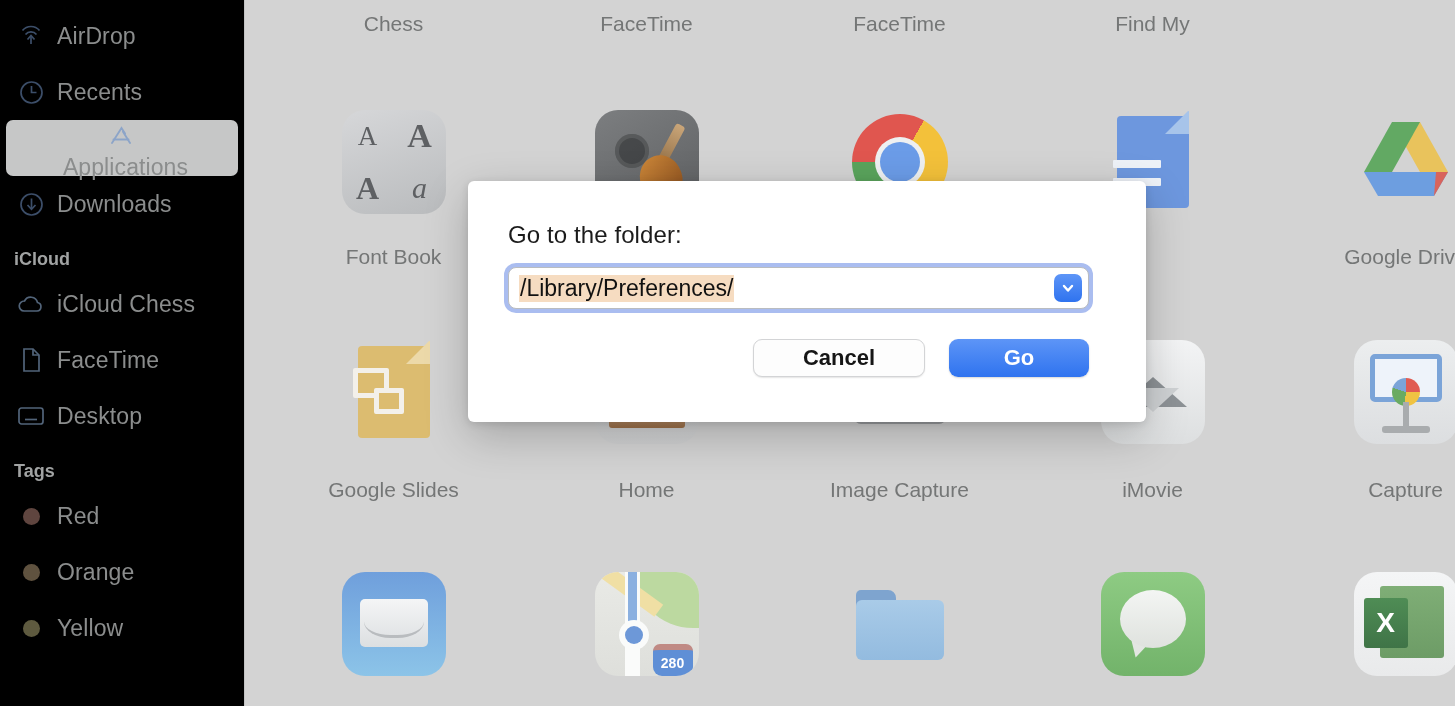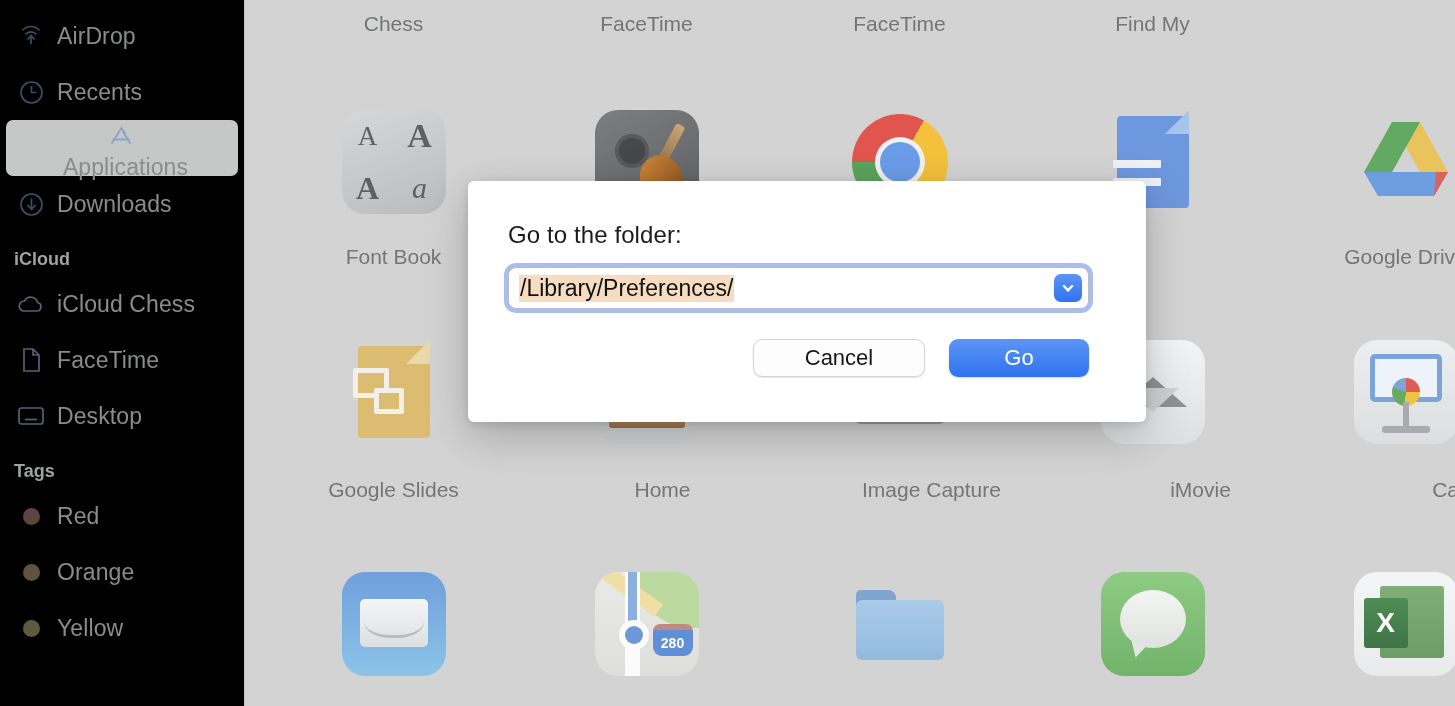--- a/index.html
+++ b/index.html
@@ -90,21 +90,21 @@
   .grid-row {
     position: absolute;
     left: 0;
     width: 1210px;
     display: flex;
   }
   .grid-row.r-labels-top { top: 12px; height: 40px; }
   .grid-row.r-icons-1    { top: 110px; height: 120px; }
   .grid-row.r-labels-1   { top: 245px; height: 32px; }
   .grid-row.r-icons-2    { top: 340px; height: 120px; }
-  .grid-row.r-labels-2   { top: 478px; height: 32px; gap: 16px; }
+  .grid-row.r-labels-2   { top: 478px; height: 32px; }
   .grid-row.r-icons-3    { top: 572px; height: 120px; }
 
   .cell {
     flex: 0 0 253px;
     display: flex;
     justify-content: center;
   }
   .cell:first-child { margin-left: 22px; }
 
   .app-label {
@@ -363,21 +363,21 @@
     position:absolute; left:24px; top:48px;
     width:30px; height:30px; border-radius:50%;
     background:#fafbfa;
     display:flex; align-items:center; justify-content:center;
   }
   .ic-maps .pin i {
     width:18px; height:18px; border-radius:50%;
     background:#6d98d8; display:block;
   }
   .ic-maps .shield {
-    position:absolute; right:6px; bottom:20px;
+    position:absolute; right:6px; bottom:0;
     width:40px; height:32px;
     background:#5f8fd6;
     border-radius: 7px 7px 9px 9px;
     border-top: 6px solid #c08a84;
     display:flex; align-items:center; justify-content:center;
     color:#fff; font-size:14px; font-weight:bold;
   }
 
   .ic-folder { background: transparent; }
   .ic-folder .tab {
@@ -492,20 +492,21 @@
   .btn {
     height: 38px;
     border-radius: 9px;
     font-size: 22px;
     display: flex;
     align-items: center;
     justify-content: center;
     cursor: pointer;
     border: none;
     font-family: "Liberation Sans", sans-serif;
+    font-weight: bold;
   }
   .btn-cancel {
     width: 172px;
     background: #fdfdfd;
     color: #161616;
     border: 1px solid #d3d4d6;
     box-shadow: 0 1px 1.5px rgba(0,0,0,.10);
   }
   .btn-go {
     width: 140px;

